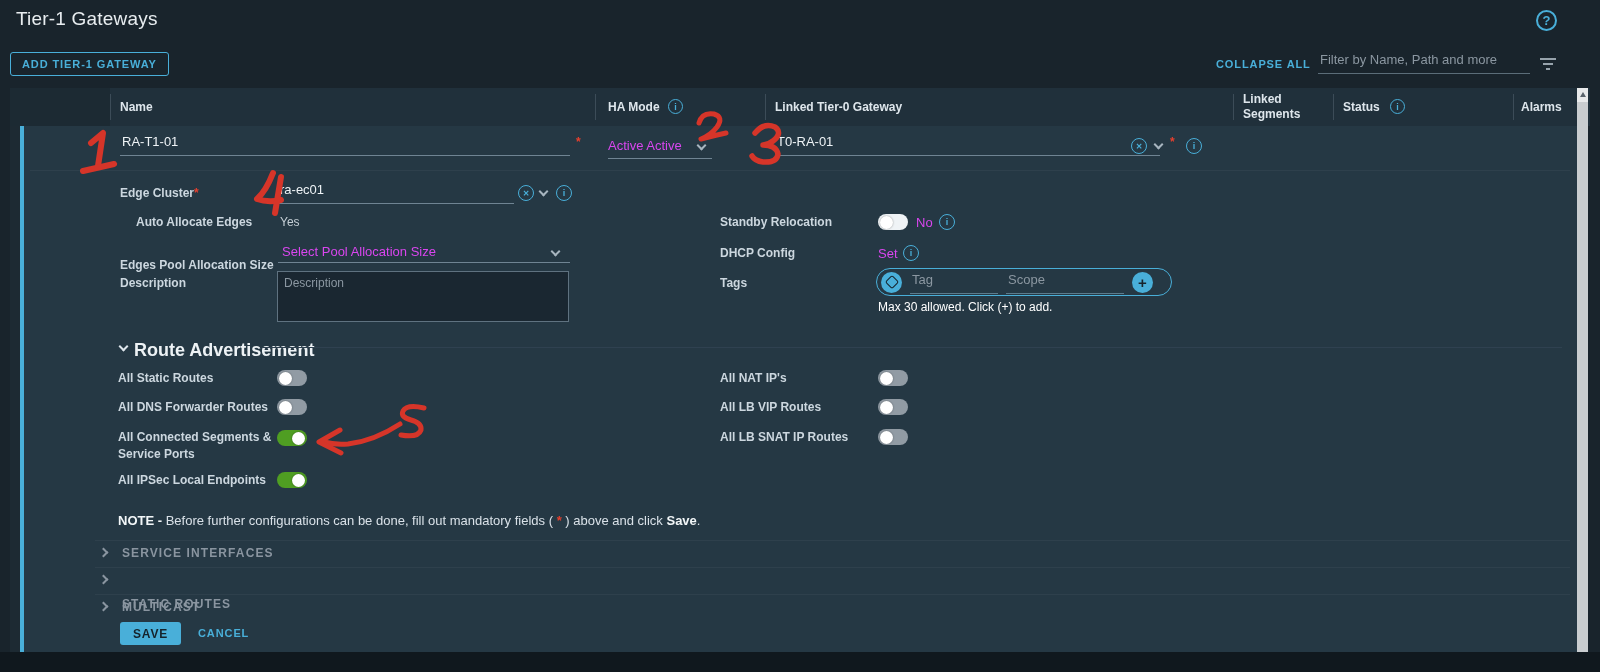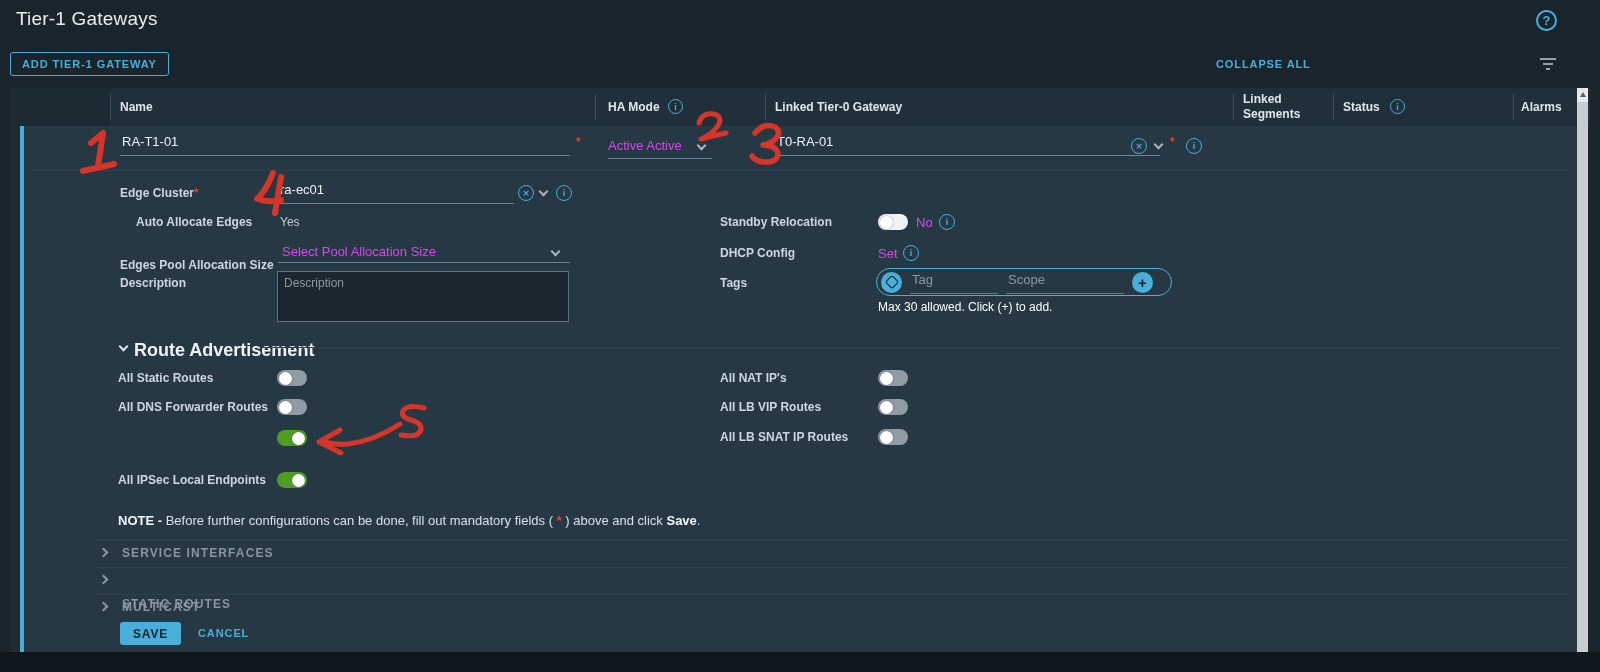--- a/index.html
+++ b/index.html
@@ -63,20 +63,21 @@
 </head>
 <body>
 
 <div class="screen">
 
   <div class="abs title" style="left:16px;top:8px;">Tier-1 Gateways</div>
   <span class="abs icon-circle" style="left:1536px;top:10px;width:21px;height:21px;font-size:13px;border-width:2px;">?</span>
 
   <button class="abs uc-btn" style="left:10px;top:52px;">ADD TIER-1 GATEWAY</button>
   <span class="abs link-btn" style="left:1216px;top:58px;">COLLAPSE ALL</span>
+  <input class="abs u-input" style="left: 1318px; top: 50px; width: 212px; font-size: 13px; border-bottom-color: rgb(91, 109, 121);" placeholder="Filter by Name, Path and more">
   <svg class="abs" style="left:1539px;top:57px;" width="18" height="14" viewBox="0 0 18 14">
     <line x1="1" y1="2" x2="17" y2="2" stroke="#97a3ac" stroke-width="2"></line>
     <line x1="4" y1="7" x2="14" y2="7" stroke="#97a3ac" stroke-width="2"></line>
     <line x1="7" y1="12" x2="11" y2="12" stroke="#97a3ac" stroke-width="2"></line>
   </svg>
 
   <div class="abs" style="left:10px;top:88px;width:1580px;height:38px;background:#20303b;"></div>
   <div class="abs" style="left:10px;top:88px;width:100px;height:38px;background:#1c2a33;"></div>
   <div class="abs col-div" style="left:110px;"></div>
   <div class="abs col-div" style="left:595px;"></div>
@@ -155,20 +156,21 @@
   <span class="abs chev down" style="left:120px;top:343px;border-color:#dee6ec;"></span>
   <div class="abs" style="left:134px;top:340px;font-size:18px;font-weight:bold;color:#edf2f5;">Route Advertisement</div>
   <div class="abs" style="left:262px;top:347px;width:1300px;height:1px;background:#2f4150;"></div>
 
   <div class="abs lbl" style="left:118px;top:371px;width:170px;">All Static Routes</div>
   <div class="toggle" style="left:277px;top:370px;"></div>
 
   <div class="abs lbl" style="left:118px;top:400px;width:180px;">All DNS Forwarder Routes</div>
   <div class="toggle" style="left:277px;top:399px;"></div>
 
+  <div class="abs lbl" style="left:118px;top:429px;width:168px;line-height:17px;">All Connected Segments &amp; Service Ports</div>
   <div class="toggle on" style="left:277px;top:430px;"></div>
 
   <div class="abs lbl" style="left:118px;top:473px;width:180px;">All IPSec Local Endpoints</div>
   <div class="toggle on" style="left:277px;top:472px;"></div>
 
   <div class="abs lbl" style="left:720px;top:371px;">All NAT IP's</div>
   <div class="toggle" style="left:878px;top:370px;"></div>
 
   <div class="abs lbl" style="left:720px;top:400px;">All LB VIP Routes</div>
   <div class="toggle" style="left:878px;top:399px;"></div>

